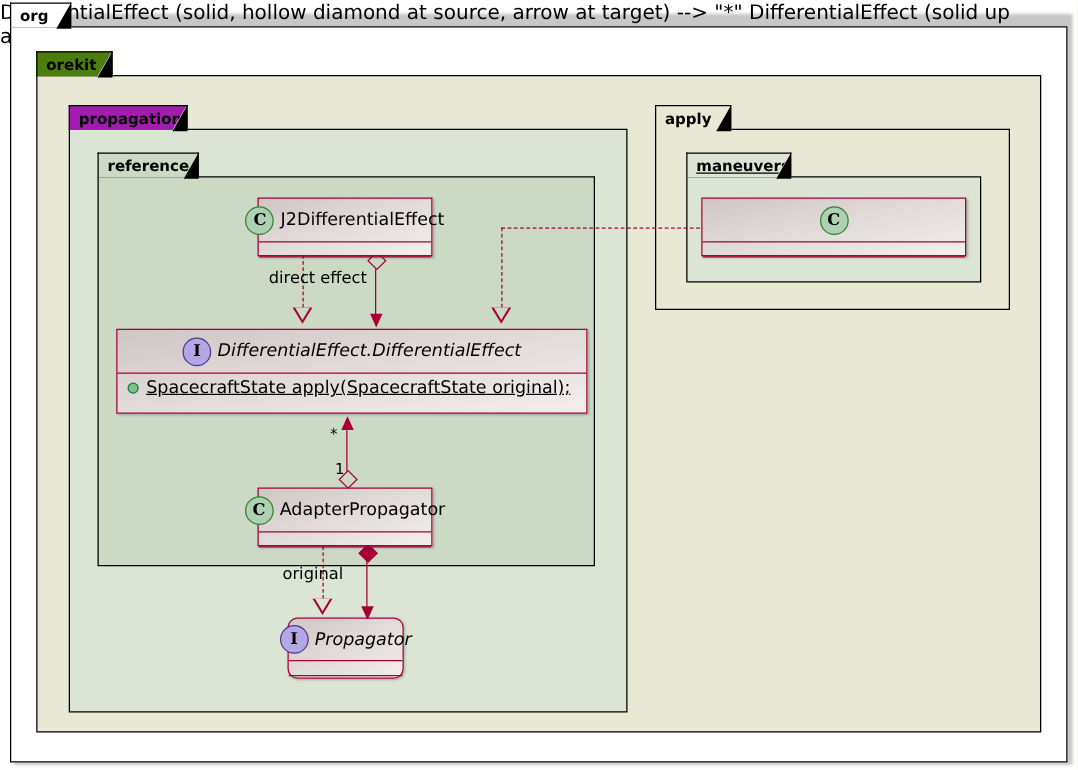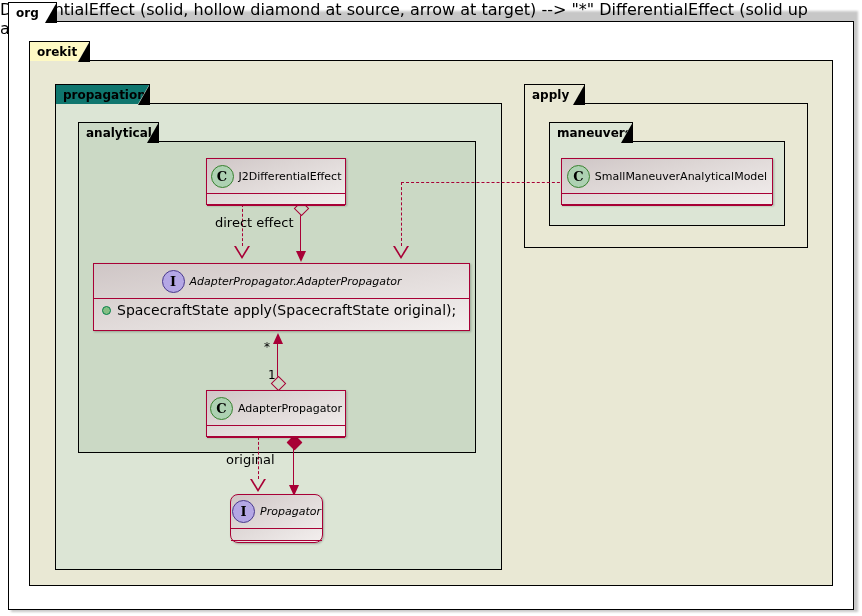--- a/index.html
+++ b/index.html
@@ -50,27 +50,27 @@
     border:1px solid #A80036;
     background:linear-gradient(to bottom right,#CFC6C6 0%,#DCD5D4 35%,#F3EFEE 100%);
     z-index:6;
     box-shadow:1px 1px 2px rgba(0,0,0,0.25);
   }
   .cls.rounded{border-radius:8px;}
   .cls-head{
     position:relative;display:flex;align-items:center;justify-content:center;
     gap:5px;height:34px;padding:0 9px;box-sizing:border-box;
   }
-  .cls-name{font-size:11px;color:#000;white-space:nowrap;line-height:1;}
+  .cls-name{font-size:14px;color:#000;white-space:nowrap;line-height:1;}
   .cls-name.italic{font-style:italic;}
   .cls-sep{height:1px;background:#A80036;width:100%;}
   .cls-row{height:11px;}
   .cls-row.method{
     height:auto;padding:3px 8px 5px 8px;display:flex;align-items:center;gap:6px;
-    font-size:14px;color:#000;white-space:nowrap;
+    font-size:14px;color:#000;white-space:nowrap;text-decoration:underline;
   }
   .vis-dot{
     width:7px;height:7px;border-radius:50%;
     background:#84BE84;border:1px solid #038048;flex:none;
   }
 
   
   .badge{
     width:21px;height:21px;border-radius:50%;flex:none;
     display:flex;align-items:center;justify-content:center;
@@ -147,61 +147,61 @@
     <div class="pkg-tab" style="left:8px;top:2px;width:49px;background:#fff;">
       <span class="tabfill" style="border-bottom-color:#fff;"></span>
       <span>org</span>
     </div>
     <div class="pkg-body" style="left:8px;top:21px;width:846px;height:589px;background:#fff;"></div>
   </div>
 
   
   <div class="pkg">
     <div class="pkg-shadow" style="left:32px;top:47px;width:805px;height:541px;"></div>
-    <div class="pkg-tab" style="left:29px;top:41px;width:61px;background:#fef9c3;">
+    <div class="pkg-tab" style="left:29px;top:41px;width:61px;background:#4d7c0f;">
       <span class="tabfill" style="border-bottom-color:#E9E8D4;"></span>
       <span>orekit</span>
     </div>
     <div class="pkg-body" style="left:29px;top:60px;width:804px;height:526px;background:#E9E8D4;"></div>
   </div>
 
   
   <div class="pkg">
     <div class="pkg-shadow" style="left:58px;top:89px;width:448px;height:483px;"></div>
-    <div class="pkg-tab" style="left:55px;top:84px;width:95px;background:#0f766e;">
+    <div class="pkg-tab" style="left:55px;top:84px;width:95px;background:#a21caf;">
       <span class="tabfill" style="border-bottom-color:#DCE5D5;"></span>
       <span>propagation</span>
     </div>
     <div class="pkg-body" style="left:55px;top:103px;width:447px;height:467px;background:#DCE5D5;"></div>
   </div>
 
   
   <div class="pkg">
     <div class="pkg-shadow" style="left:81px;top:129px;width:399px;height:327px;"></div>
     <div class="pkg-tab" style="left:78px;top:122px;width:81px;background:#CBD9C5;">
       <span class="tabfill" style="border-bottom-color:#CBD9C5;"></span>
-      <span>analytical</span>
+      <span>reference</span>
     </div>
     <div class="pkg-body" style="left:78px;top:141px;width:398px;height:312px;background:#CBD9C5;"></div>
   </div>
 
   
   <div class="pkg">
     <div class="pkg-shadow" style="left:527px;top:89px;width:285px;height:161px;"></div>
     <div class="pkg-tab" style="left:524px;top:84px;width:61px;background:#E9E8D4;">
       <span class="tabfill" style="border-bottom-color:#E9E8D4;"></span>
       <span>apply</span>
     </div>
     <div class="pkg-body" style="left:524px;top:103px;width:284px;height:145px;background:#E9E8D4;"></div>
   </div>
 
   
   <div class="pkg">
     <div class="pkg-shadow" style="left:552px;top:128px;width:237px;height:101px;"></div>
-    <div class="pkg-tab" style="left:549px;top:122px;width:84px;background:#DCE5D5;">
+    <div class="pkg-tab" style="left:549px;top:122px;width:84px;background:#DCE5D5;text-decoration:underline;">
       <span class="tabfill" style="border-bottom-color:#DCE5D5;"></span>
       <span>maneuvers</span>
     </div>
     <div class="pkg-body" style="left:549px;top:141px;width:236px;height:85px;background:#DCE5D5;"></div>
   </div>
 
   
 
   
   <div class="dash-v" style="left:242px;top:204px;height:42px;"></div>
@@ -246,21 +246,21 @@
     <div class="cls-sep"></div>
     <div class="cls-row"></div>
     <div class="cls-sep"></div>
     <div class="cls-row"></div>
   </div>
 
   
   <div class="cls" style="left:93px;top:263px;width:377px;height:68px;">
     <div class="cls-head">
       <span class="badge badge-i">I</span>
-      <span class="cls-name italic">AdapterPropagator.AdapterPropagator</span>
+      <span class="cls-name italic">DifferentialEffect.DifferentialEffect</span>
     </div>
     <div class="cls-sep"></div>
     <div class="cls-row method">
       <span class="vis-dot"></span>
       <span>SpacecraftState apply(SpacecraftState original);</span>
     </div>
   </div>
 
   
   <div class="cls" style="left:206px;top:390px;width:140px;height:47px;">
@@ -283,21 +283,20 @@
     <div class="cls-sep"></div>
     <div class="cls-row"></div>
     <div class="cls-sep"></div>
     <div class="cls-row"></div>
   </div>
 
   
   <div class="cls" style="left:561px;top:158px;width:212px;height:47px;">
     <div class="cls-head">
       <span class="badge badge-c">C</span>
-      <span class="cls-name">SmallManeuverAnalyticalModel</span>
     </div>
     <div class="cls-sep"></div>
     <div class="cls-row"></div>
     <div class="cls-sep"></div>
     <div class="cls-row"></div>
   </div>
 
 </div>
 
 </body></html>

